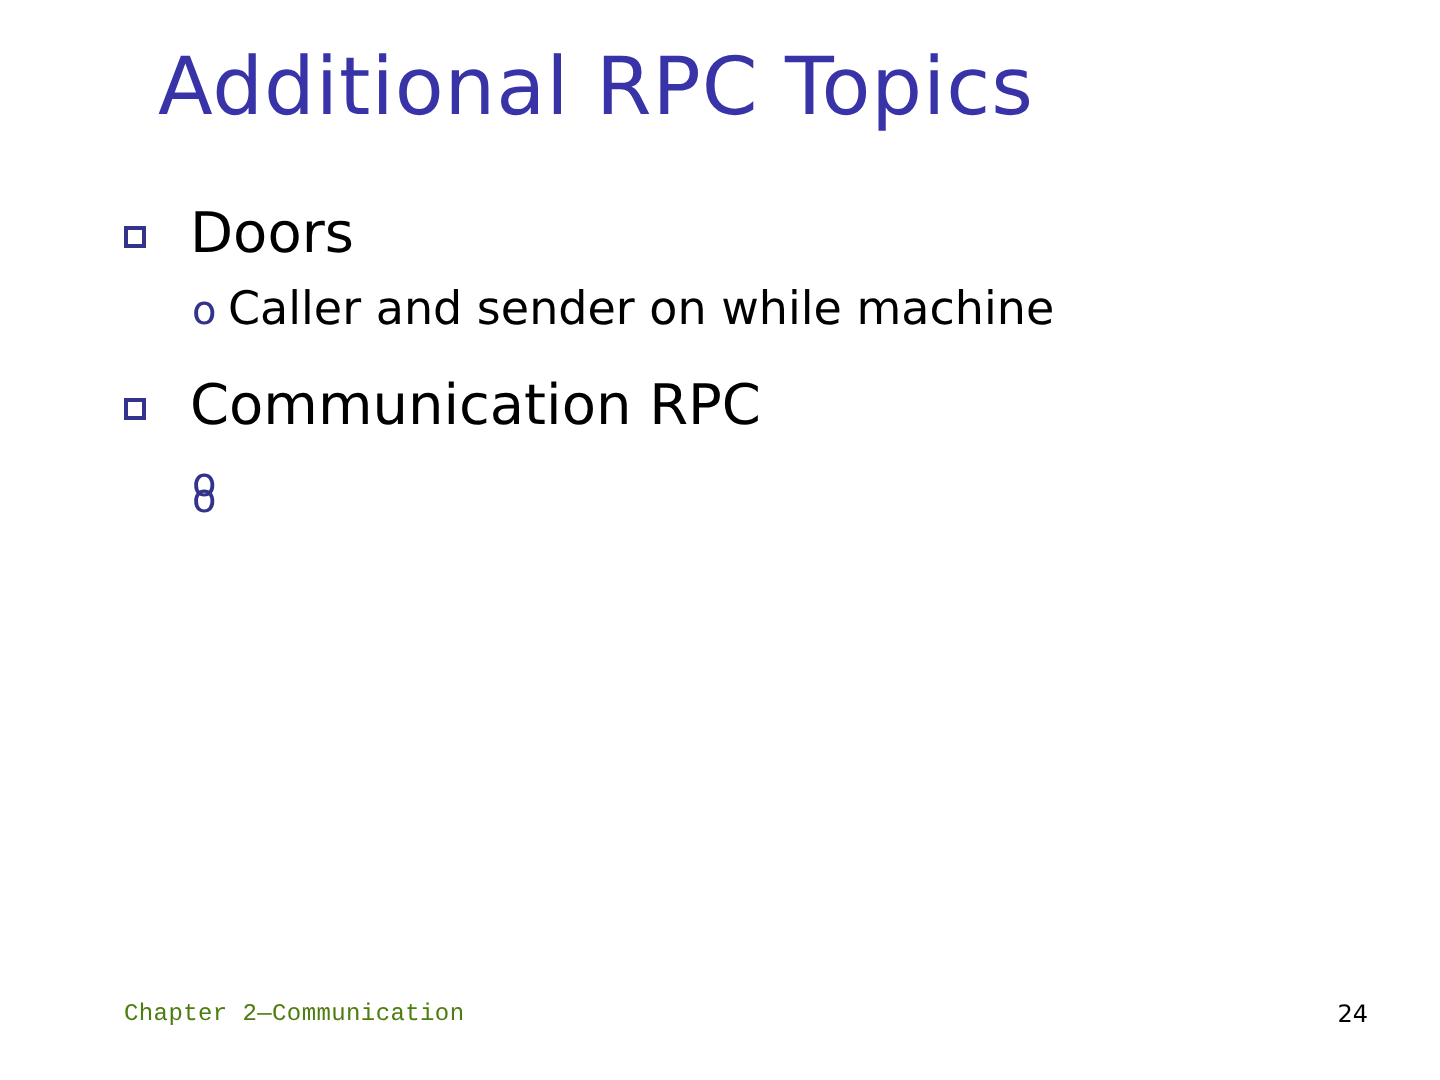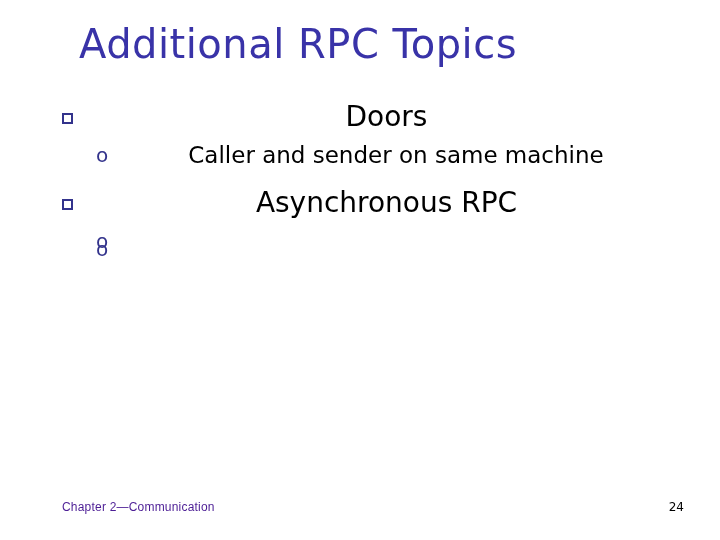--- a/index.html
+++ b/index.html
@@ -37,21 +37,20 @@
     line-height: 1.1;
     white-space: nowrap;
   }
 
   
   .body-area {
     position: absolute;
     left: 58px;
     top: 100px;
     width: 620px;
-    text-align: center;
   }
 
   .bullet-l1 {
     position: relative;
     padding-left: 37px;
     margin: 0 0 6px 0;
     color: #000000;
     font-family: "DejaVu Sans", sans-serif;
     font-size: 28px;
     font-weight: 400;
@@ -118,22 +117,22 @@
     position: absolute;
     left: 0;
     bottom: 22px;
     width: 720px;
     height: 18px;
   }
   .footer-left {
     position: absolute;
     left: 62px;
     top: 0;
-    color: #4c1d95;
-    font-family: Liberation Sans, sans-serif;
+    color: #4d7c0f;
+    font-family: Liberation Mono, monospace;
     font-size: 12px;
     font-weight: 400;
     white-space: nowrap;
     letter-spacing: 0.2px;
   }
   .footer-right {
     position: absolute;
     right: 36px;
     top: 0;
     color: #000000;
@@ -153,29 +152,29 @@
   <div class="body-area">
 
     <div class="group">
       <div class="bullet-l1">
         <span class="sq-bullet"></span>
         <span>Doors</span>
       </div>
       <div class="sub-list">
         <div class="bullet-l2">
           <span class="o-bullet">o</span>
-          <span>Caller and sender on same machine</span>
+          <span>Caller and sender on while machine</span>
         </div>
       </div>
     </div>
 
     <div class="group">
       <div class="bullet-l1">
         <span class="sq-bullet"></span>
-        <span>Asynchronous RPC</span>
+        <span>Communication RPC</span>
       </div>
       <div class="sub-list">
         <div class="bullet-l2">
           <span class="o-bullet">o</span>
         </div>
       </div>
     </div>
 
     <div class="group">
       <div class="sub-list">

